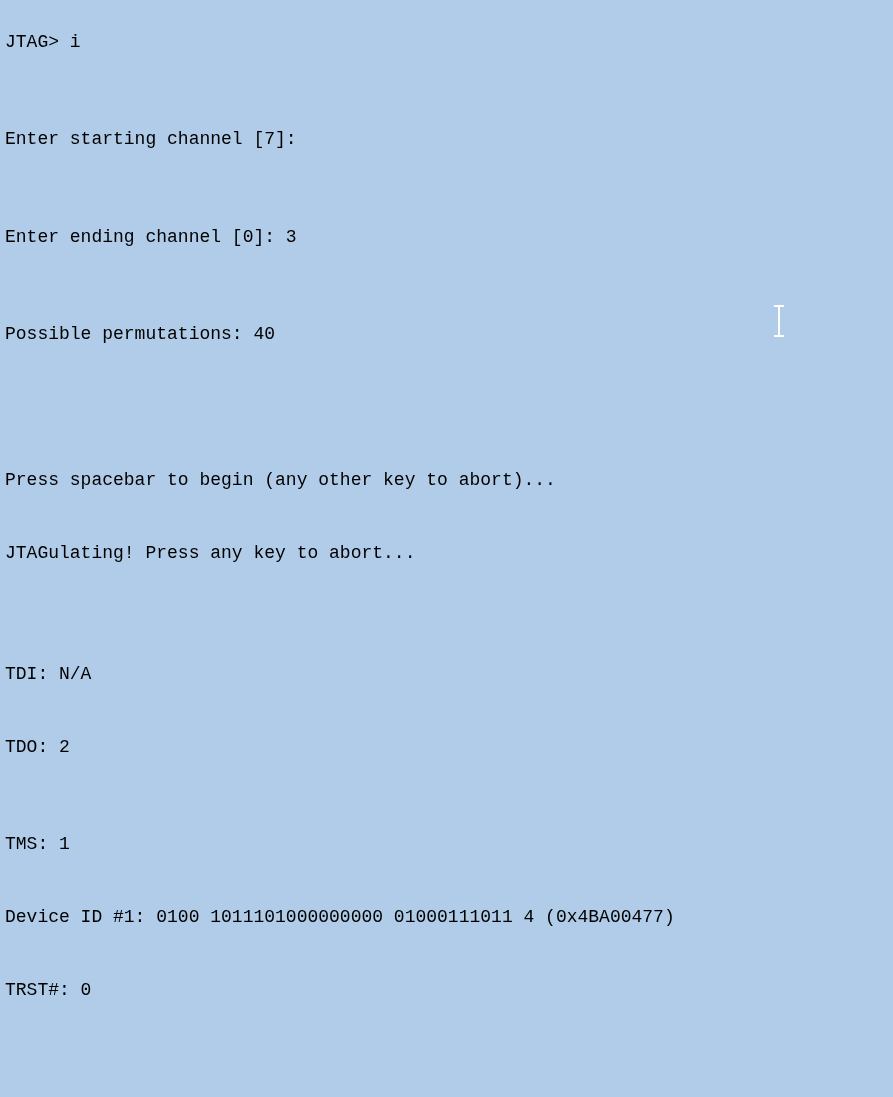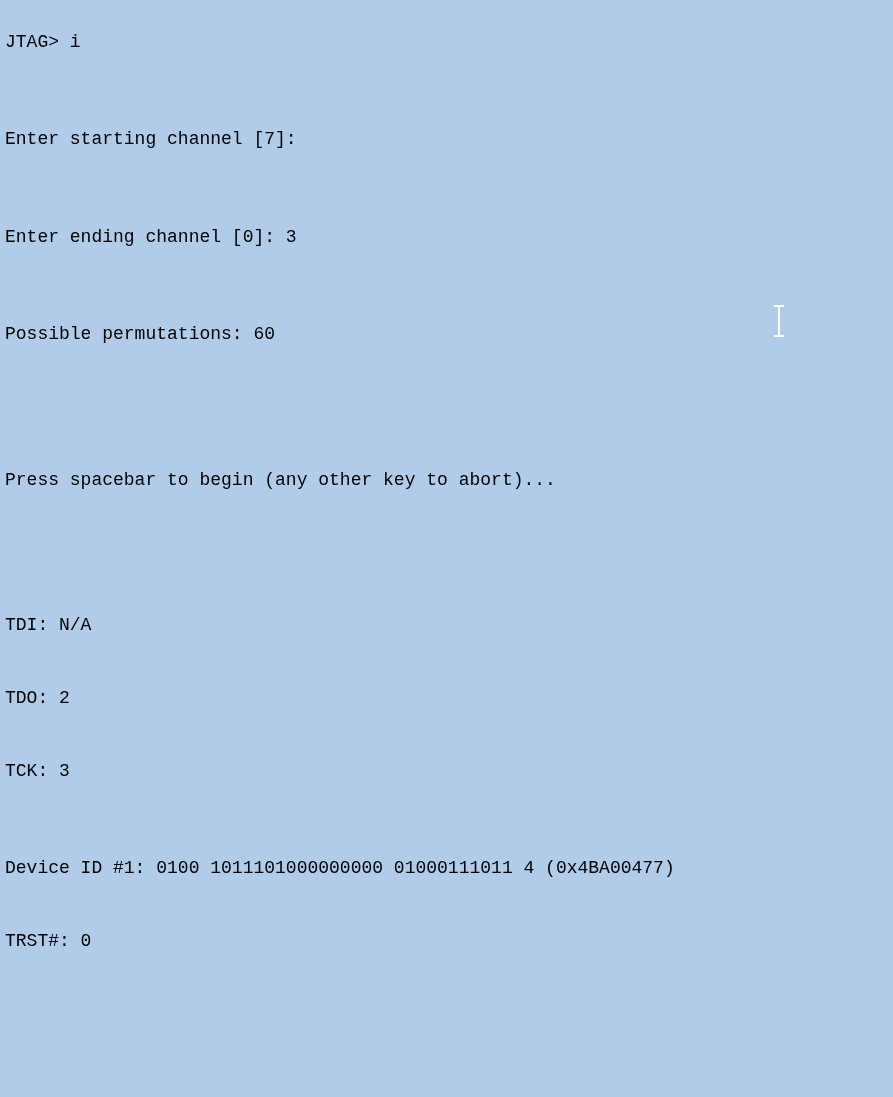--- a/index.html
+++ b/index.html
@@ -67,36 +67,37 @@
 <div class="terminal-content">
 <span class="line">JTAG&gt; i</span>
 <span class="line"></span>
 <span class="line"></span>
 <span class="line">Enter starting channel [7]:</span>
 <span class="line"></span>
 <span class="line"></span>
 <span class="line">Enter ending channel [0]: 3</span>
 <span class="line"></span>
 <span class="line"></span>
-<span class="line">Possible permutations: 60</span>
+<span class="line">Possible permutations: 40</span>
 <span class="line"></span>
 <span class="line"></span>
 <span class="line"></span>
 <span class="line"></span>
 <span class="line">Press spacebar to begin (any other key to abort)...</span>
 <span class="line"></span>
+<span class="line">JTAGulating! Press any key to abort...</span>
 <span class="line"></span>
 <span class="line"></span>
 <span class="line"></span>
 <span class="line">TDI: N/A</span>
 <span class="line"></span>
 <span class="line">TDO: 2</span>
 <span class="line"></span>
-<span class="line">TCK: 3</span>
 <span class="line"></span>
+<span class="line">TMS: 1</span>
 <span class="line"></span>
 <span class="line">Device ID #1: 0100 1011101000000000 01000111011 4 (0x4BA00477)</span>
 <span class="line"></span>
 <span class="line">TRST#: 0</span>
 <span class="line"></span>
 <span class="line"></span>
 <span class="line"></span>
 <span class="line"></span>
 <span class="line"></span>
 

